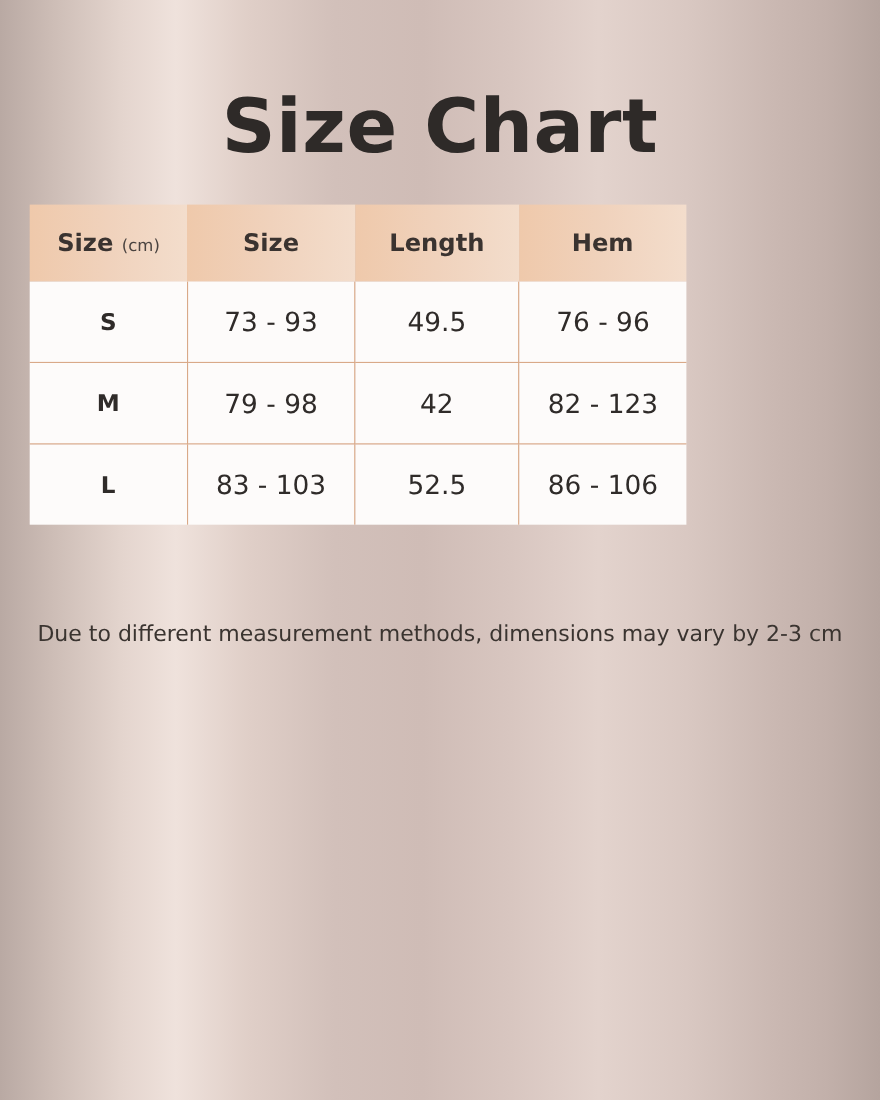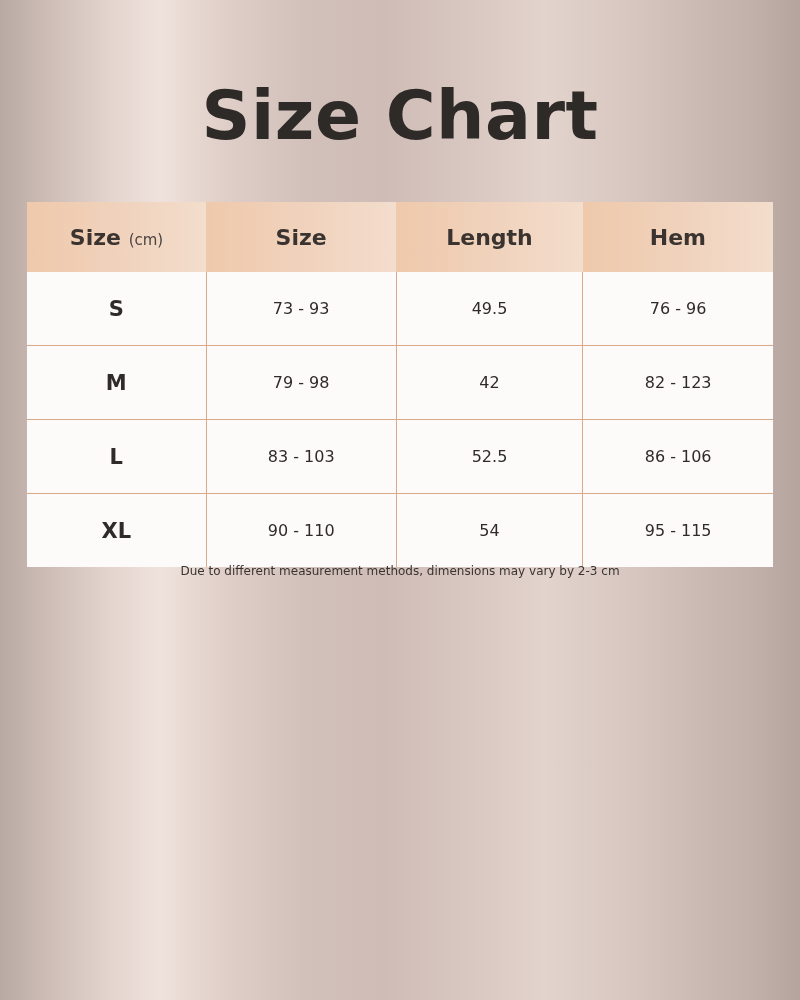--- a/index.html
+++ b/index.html
@@ -40,22 +40,21 @@
     text-align: center;
     font-size: 68px;
     font-weight: bold;
     color: #2e2a28;
     letter-spacing: 0.5px;
   }
   .table-wrap {
     position: absolute;
     top: 186px;
     left: 27px;
-    width: 746px;
-    margin-top: 16px;
+    width: 597px;
   }
   table.size-table {
     width: 100%;
     border-collapse: collapse;
     table-layout: fixed;
   }
   table.size-table thead th {
     background: linear-gradient(to right, #efc9ab, #f0d2bc, #f3ddcc);
     height: 68px;
     font-size: 22px;
@@ -65,21 +64,21 @@
     text-align: center;
     vertical-align: middle;
   }
   table.size-table thead th .unit {
     font-size: 15px;
     font-weight: normal;
     color: #4a4340;
   }
   table.size-table tbody td {
     height: 71px;
-    font-size: 16px;
+    font-size: 24px;
     color: #2f2b29;
     text-align: center;
     vertical-align: middle;
     background: #fdfbfa;
     border-right: 1px solid #d9a988;
     border-bottom: 1px solid #d9a988;
   }
   table.size-table tbody td:last-child {
     border-right: none;
   }
@@ -94,21 +93,21 @@
   .col-bust { width: 25.5%; }
   .col-length { width: 25%; }
   .col-hem { width: 25.5%; }
 
   .note {
     position: absolute;
     top: 564px;
     left: 0;
     width: 800px;
     text-align: center;
-    font-size: 12px;
+    font-size: 20px;
     color: #3a3430;
   }
 </style>
 </head>
 <body>
 
 <div class="page">
 
   <div class="title">Size Chart</div>
 
@@ -140,25 +139,19 @@
           <td>79 - 98</td>
           <td>42</td>
           <td>82 - 123</td>
         </tr>
         <tr>
           <td class="size-cell">L</td>
           <td>83 - 103</td>
           <td>52.5</td>
           <td>86 - 106</td>
         </tr>
-        <tr>
-          <td class="size-cell">XL</td>
-          <td>90 - 110</td>
-          <td>54</td>
-          <td>95 - 115</td>
-        </tr>
       </tbody>
     </table>
   </div>
 
   <div class="note">Due to different measurement methods, dimensions may vary by 2-3 cm</div>
 
 </div>
 
 </body></html>

